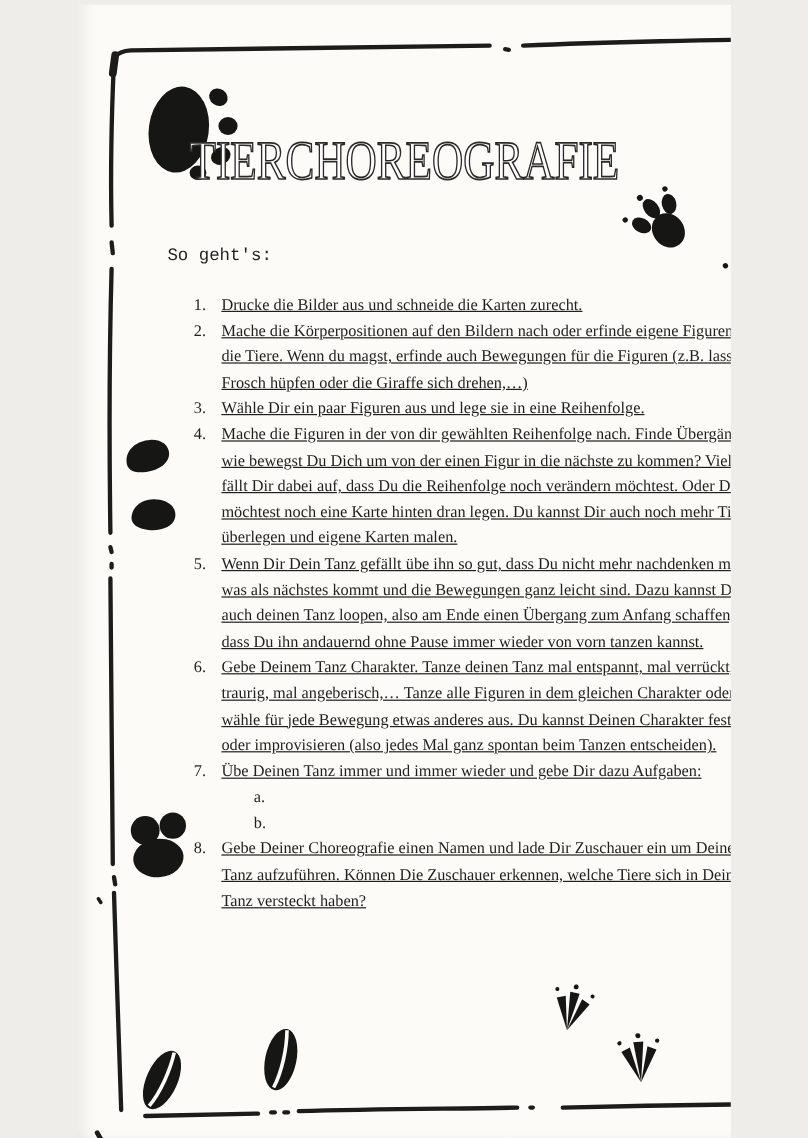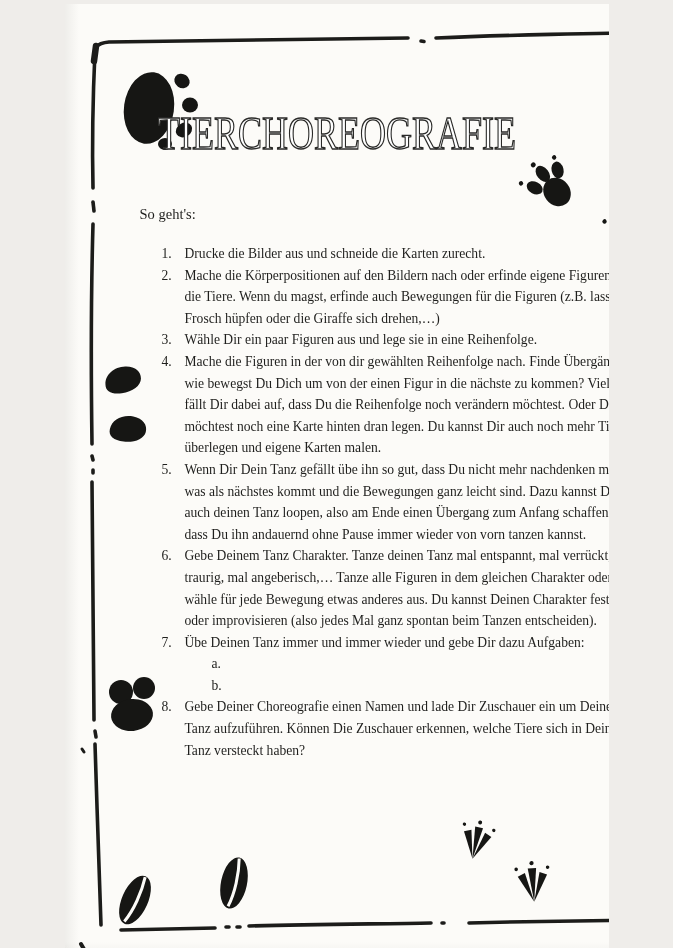--- a/index.html
+++ b/index.html
@@ -22,28 +22,29 @@
     position:absolute; top:0; left:0; width:673px; height:948px;
     pointer-events:none;
   }
   .title-wrap {
     position:absolute; top:104px; left:50%; transform:translateX(-50%);
     width:400px; height:52px;
   }
   .intro {
     position:absolute; top:202px; left:75px;
     font-size:14.5px;
+    font-family:Liberation Mono, monospace;
   }
   .list {
     position:absolute; top:239px; left:97px; width:484px;
     font-size:13.6px; line-height:21.6px;
   }
   .item { display:flex; }
   .item .num { flex:0 0 23px; }
-  .item .txt { flex:1; }
+  .item .txt { flex:1;text-decoration:underline; }
   .item.sub { padding-left:50px; }
   .item.sub .num { flex:0 0 25px; }
   .ink { fill:#161614; }
   .stroke-ink { stroke:#1c1c1a; fill:none; stroke-linecap:round; }
 </style>
 </head>
 <body>
 
 <div class="page">
 

